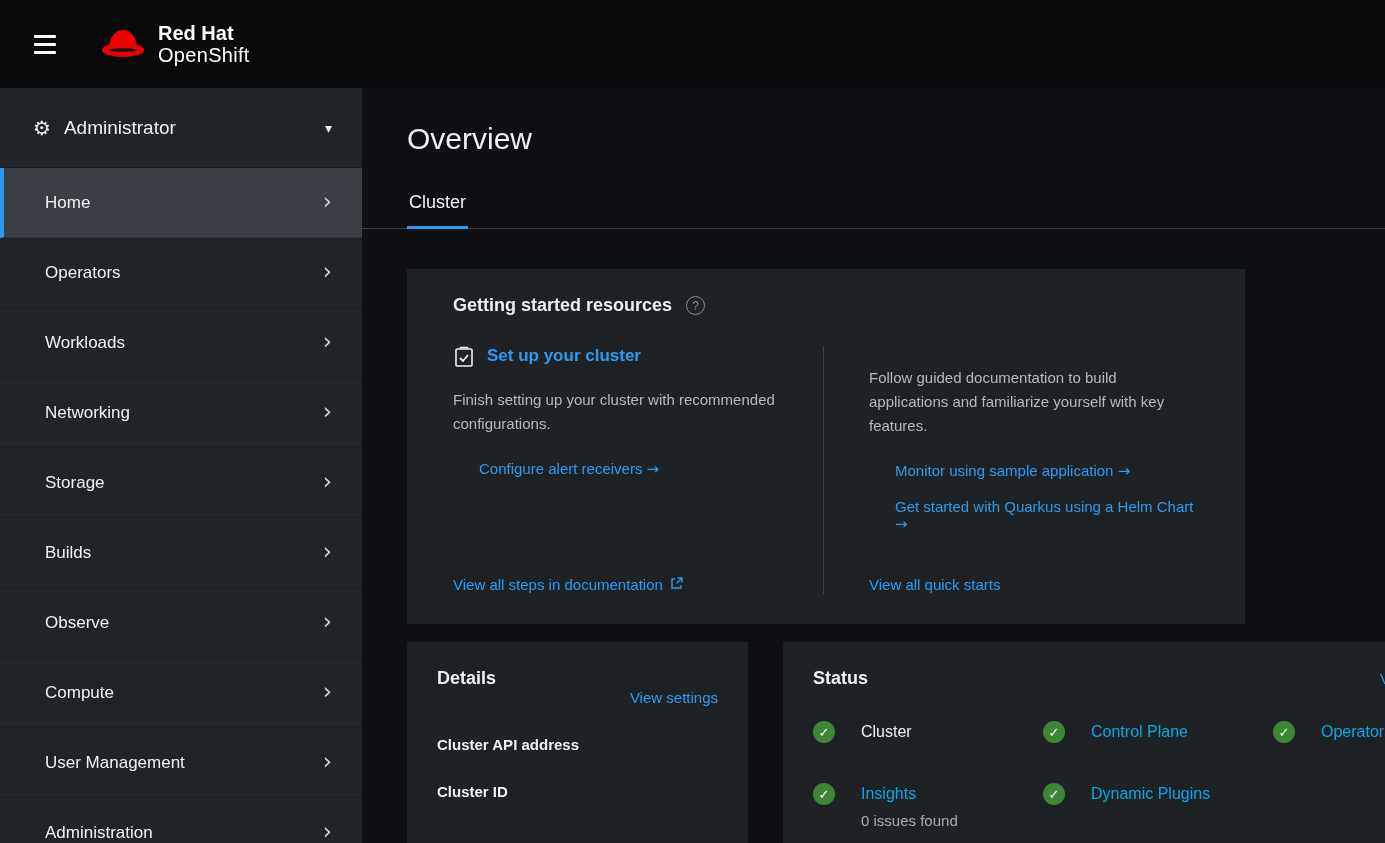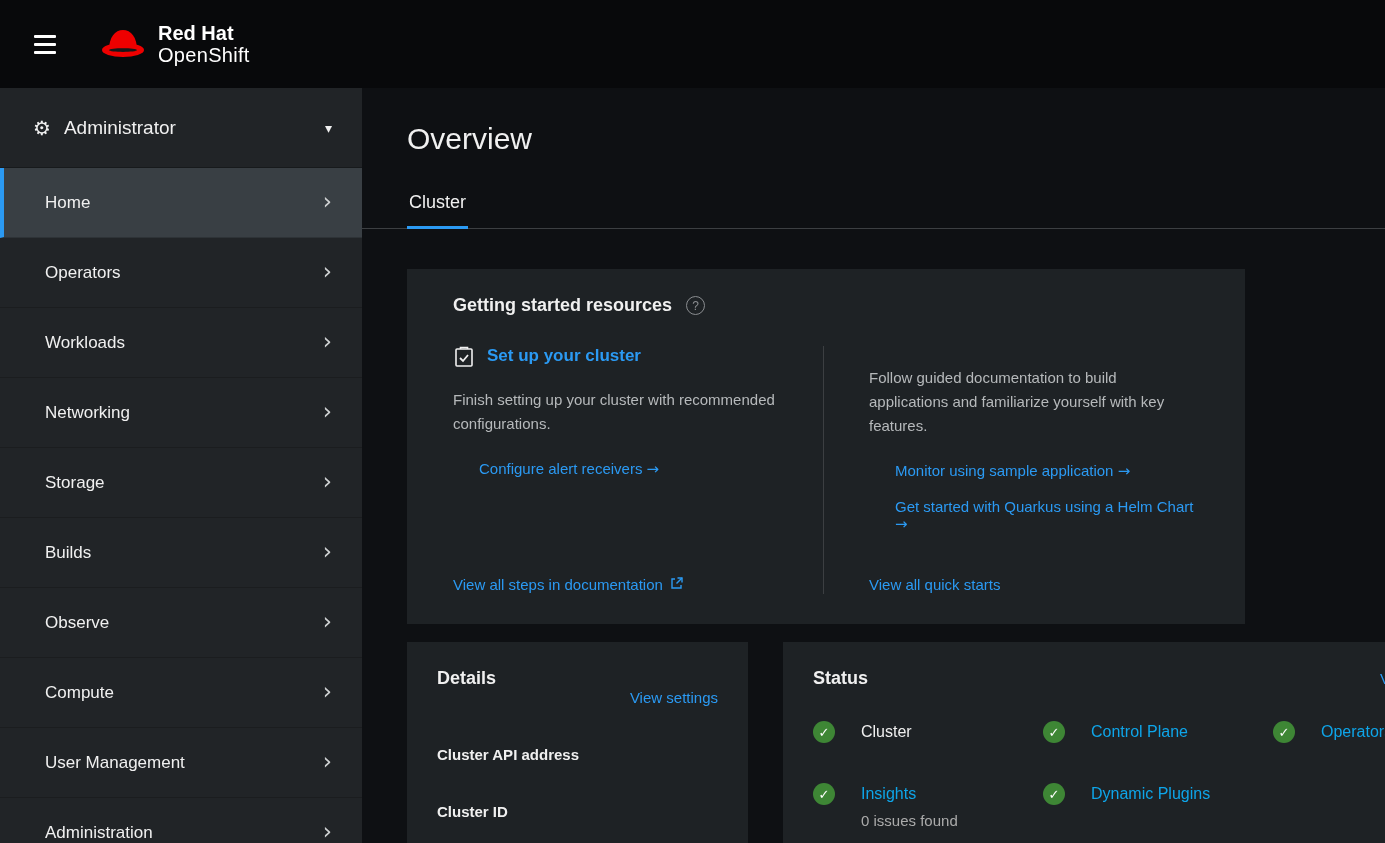--- a/index.html
+++ b/index.html
@@ -64,21 +64,21 @@
   .footer-link { color:#2b9af3; font-size:15px; display:inline-flex; align-items:center; gap:7px; cursor:pointer; }
 
   
   .bottom-grid { display:flex; gap:35px; margin-top:18px; align-items:stretch; }
   .details-card { width:341px; flex:none; padding:26px 30px; min-height:260px; }
   .status-card { width:700px; flex:none; padding:26px 30px; min-height:260px; position:relative; }
   .card-header { display:flex; align-items:baseline;flex-direction:column; }
   .card-title { font-size:18px; font-weight:700; color:#f0f0f0; }
   .card-action { margin-left:auto; color:#2b9af3; font-size:15px; cursor:pointer; }
   .status-action { position:absolute; left:597px; top:28px; color:#2b9af3; font-size:15px; cursor:pointer; white-space:nowrap; }
-  .field { margin-top:40px; }
+  .field { margin-top:30px; }
   .field-label { font-size:15px; font-weight:700; color:#f0f0f0; margin-bottom:9px; }
   .field-value { font-size:15px; color:#e2e3e4; line-height:1.7; max-width:272px; overflow-wrap:break-word; }
   .status-grid { display:grid; grid-template-columns:230px 230px 240px; row-gap:40px; margin-top:32px; }
   .status-item { display:flex; align-items:flex-start; }
   .check-circle { width:22px; height:22px; border-radius:50%; background:#3e8635; color:#fff;
     display:flex; align-items:center; justify-content:center; font-size:13px; flex:none;
     margin-right:26px; font-family:"DejaVu Sans",sans-serif; }
   .status-label { font-size:16px; color:#f0f0f0; line-height:22px; display:block; }
   .status-label.link { color:#0ea5e9; cursor:pointer; }
   .status-sub { margin-top:7px; color:#ababab; font-size:15px; }

